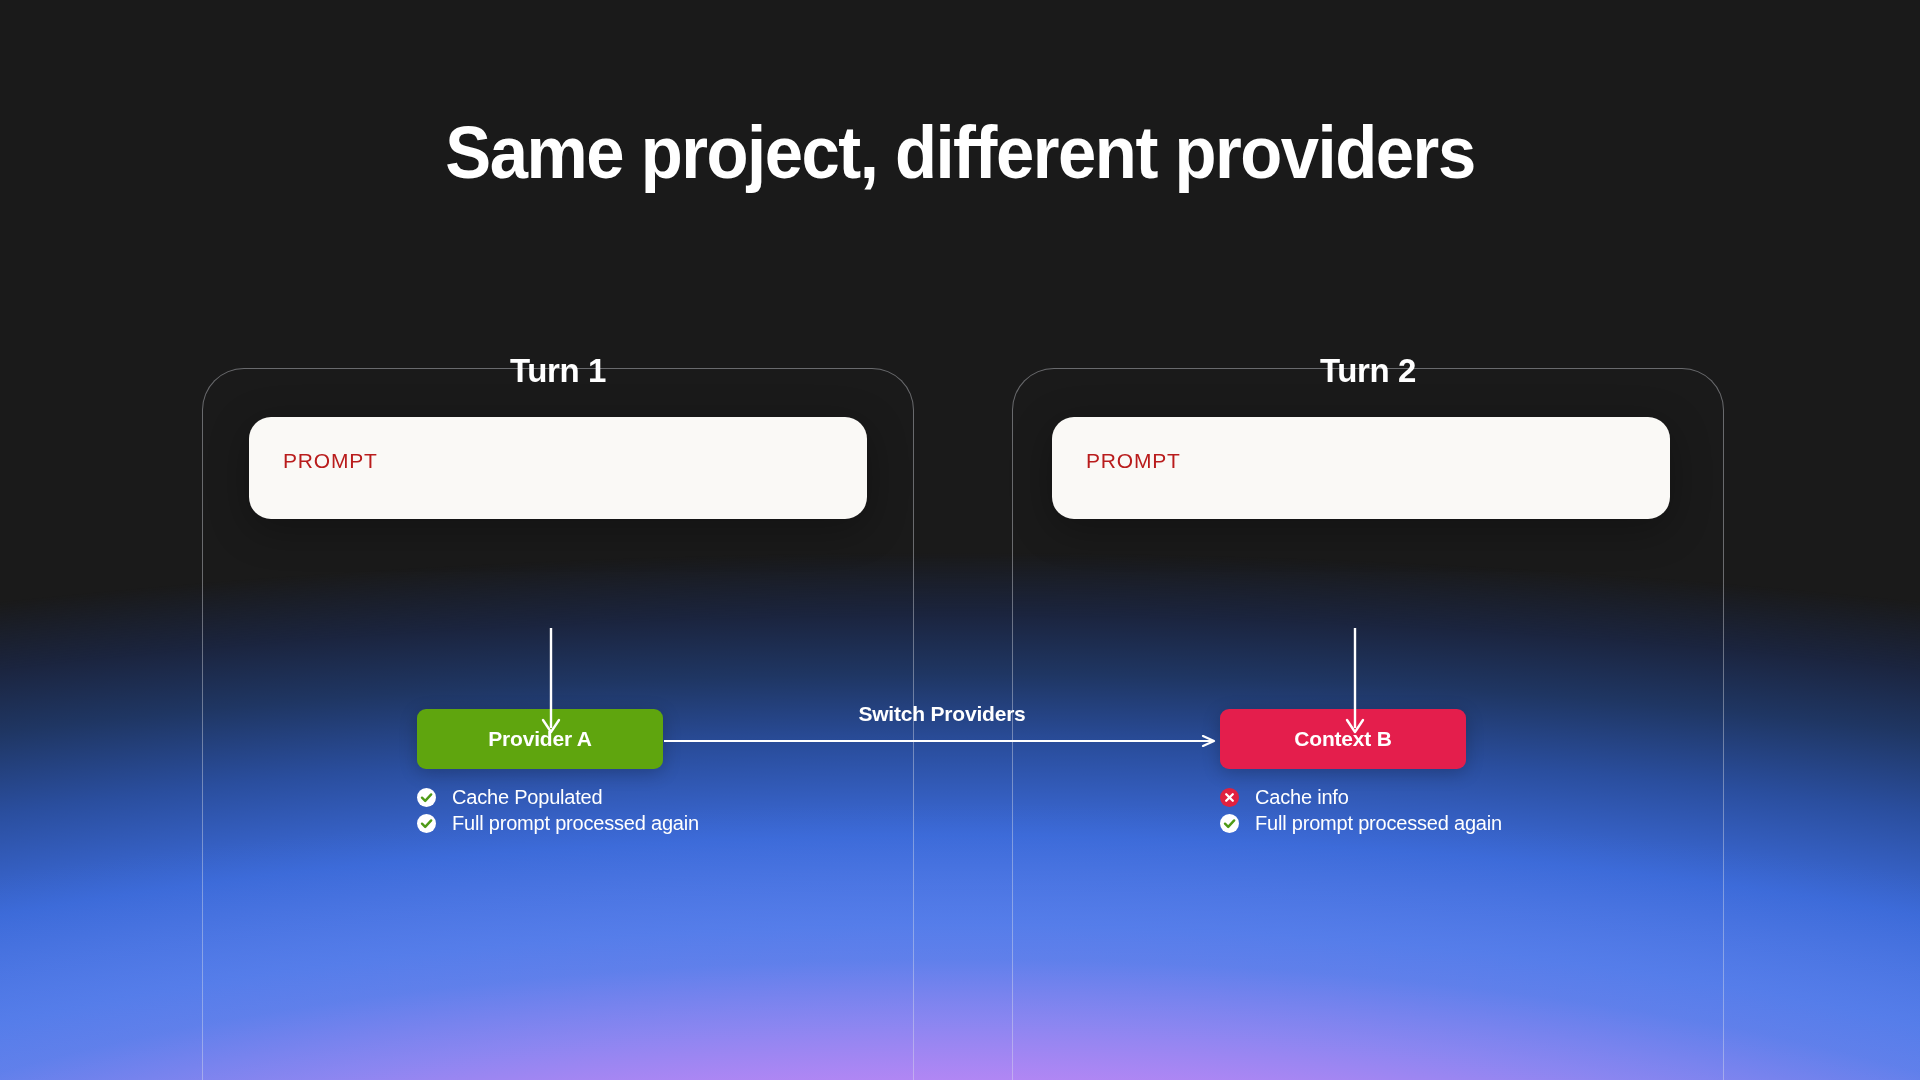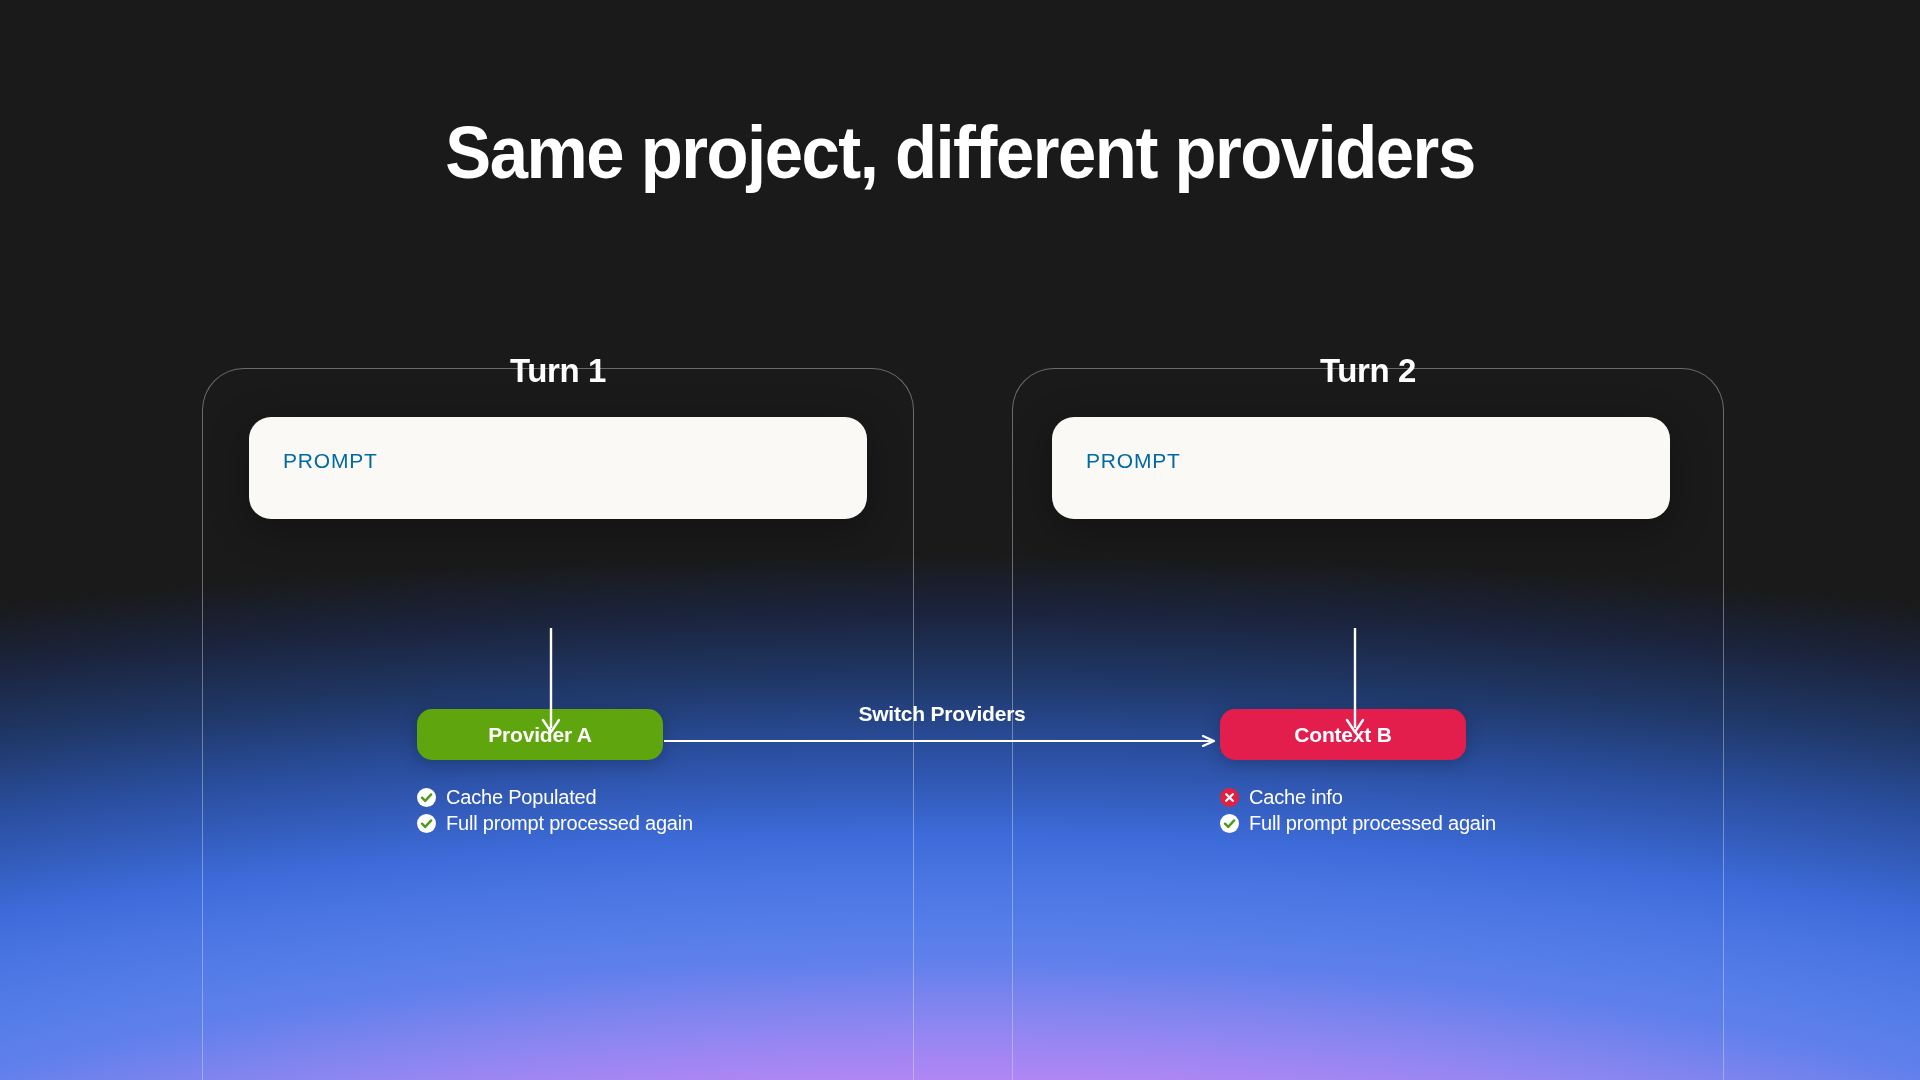--- a/index.html
+++ b/index.html
@@ -108,21 +108,21 @@
     width:618px;
     background:#FAF9F6;
     border-radius:22px;
     padding:32px 34px 30px 34px;
     box-shadow:0 10px 40px rgba(0,0,0,0.30);
   }
   #card-turn1 { left:249px; }
   #card-turn2 { left:1052px; }
 
   .prompt-kicker {
-    color:#0369a1;
+    color:#b91c1c;
     font-size:21px;
     letter-spacing:0.8px;
     margin-bottom:16px;
   }
   .prompt-body {
     color:#111111;
     font-size:30px;
     line-height:1.30;
     letter-spacing:-0.3px;
   }
@@ -134,22 +134,22 @@
     width:24px; height:110px;
     z-index:6;
   }
   #arrow-down-turn1 { left:539px;  top:628px; }
   #arrow-down-turn2 { left:1343px; top:628px; }
 
   
   .provider-btn {
     position:absolute;
     top:709px;
-    height:51px;
-    border-radius:15px;
+    height:60px;
+    border-radius:9px;
     display:flex; align-items:center; justify-content:center;
     color:#FFFFFF;
     font-size:21px;
     font-weight:bold;
     letter-spacing:-0.2px;
     box-shadow:0 4px 18px rgba(0,0,0,0.22);
   }
   #btn-provider-a { left:417px;  width:246px; background:#5FA50E; }
   #btn-provider-b { left:1220px; width:246px; background:#E41E4C; }
 
@@ -175,21 +175,21 @@
   .bullets {
     position:absolute;
     top:785px;
   }
   #bullets-turn1 { left:417px; }
   #bullets-turn2 { left:1220px; }
 
   .bullet-row {
     display:flex;
     align-items:center;
-    gap:10px;
+    gap:16px;
     height:25px;
     margin-bottom:1px;
   }
   .bullet-icon { width:19px; height:19px; flex:0 0 19px; display:block; }
   .bullet-text {
     color:#FFFFFF;
     font-size:20px;
     letter-spacing:-0.2px;
     white-space:nowrap;
   }

